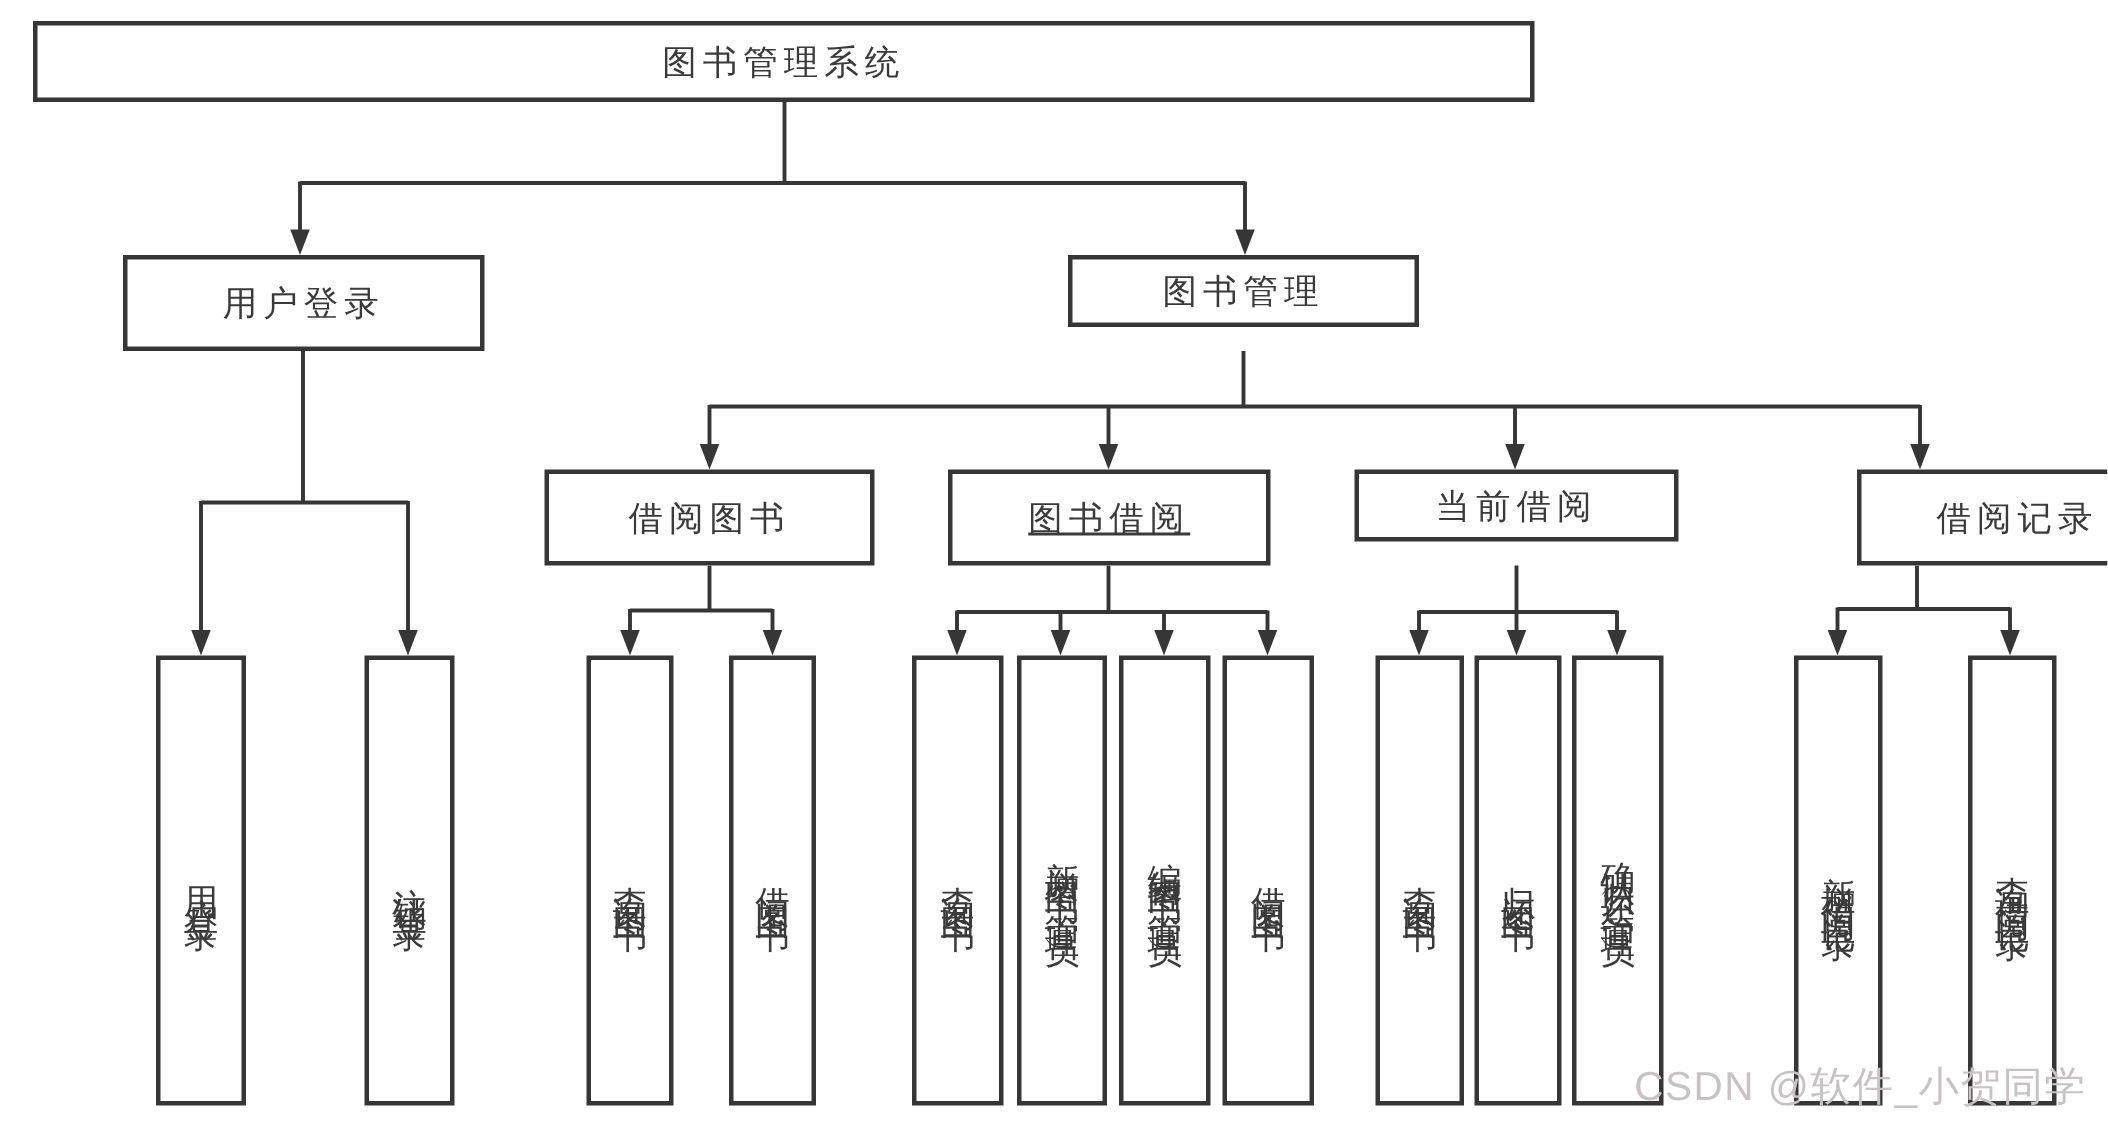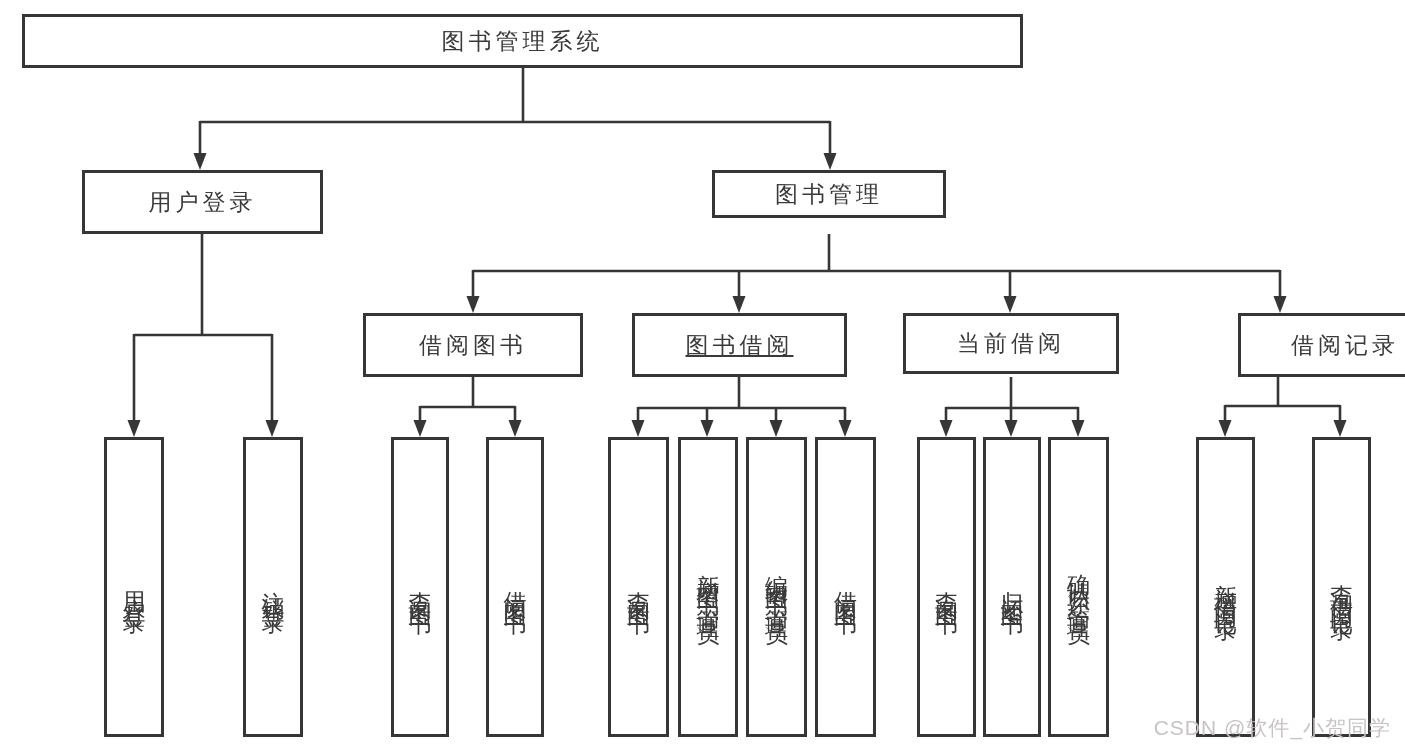--- a/index.html
+++ b/index.html
@@ -46,40 +46,40 @@
     line-height: 1;
     top: 437px;
     height: 300px;
     white-space: normal;
   }
   .root  { left: 22px;  top: 14px;  width: 1001px; height: 54px; }
   .l2-a  { left: 82px;  top: 170px; width: 241px;  height: 64px; }
   .l2-b  { left: 712px; top: 170px; width: 234px;  height: 48px; }
   .l3-a  { left: 363px; top: 313px; width: 220px;  height: 64px; }
   .l3-b  { left: 632px; top: 313px; width: 215px;  height: 64px; text-decoration: underline; }
-  .l3-c  { left: 903px; top: 313px; width: 216px;  height: 61px; font-family: Liberation Mono, monospace; }
+  .l3-c  { left: 903px; top: 313px; width: 216px;  height: 48px; font-family: Liberation Mono, monospace; }
   .l3-d  { left: 1238px;top: 313px; width: 214px;  height: 64px; }
   .v1  { left: 104px;  width: 60px; }
   .v2  { left: 243px;  width: 60px; }
   .v3  { left: 391px;  width: 58px; }
   .v4  { left: 486px;  width: 58px; }
   .v5  { left: 608px;  width: 61px; }
   .v6  { left: 678px;  width: 60px; }
   .v7  { left: 746px;  width: 61px; }
   .v8  { left: 815px;  width: 61px; }
   .v9  { left: 917px;  width: 59px; }
   .v10 { left: 983px;  width: 58px; }
   .v11 { left: 1048px; width: 61px; }
   .v12 { left: 1196px; width: 59px; }
   .v13 { left: 1312px; width: 59px; }
   .watermark {
     position: absolute;
     right: 14px;
     bottom: 5px;
-    font-size: 21px;
+    font-size: 27px;
     letter-spacing: 1px;
     color: #c7c3c5;
     z-index: 3;
     white-space: nowrap;
   }
 </style>
 </head>
 <body>
 
 <div class="canvas">

